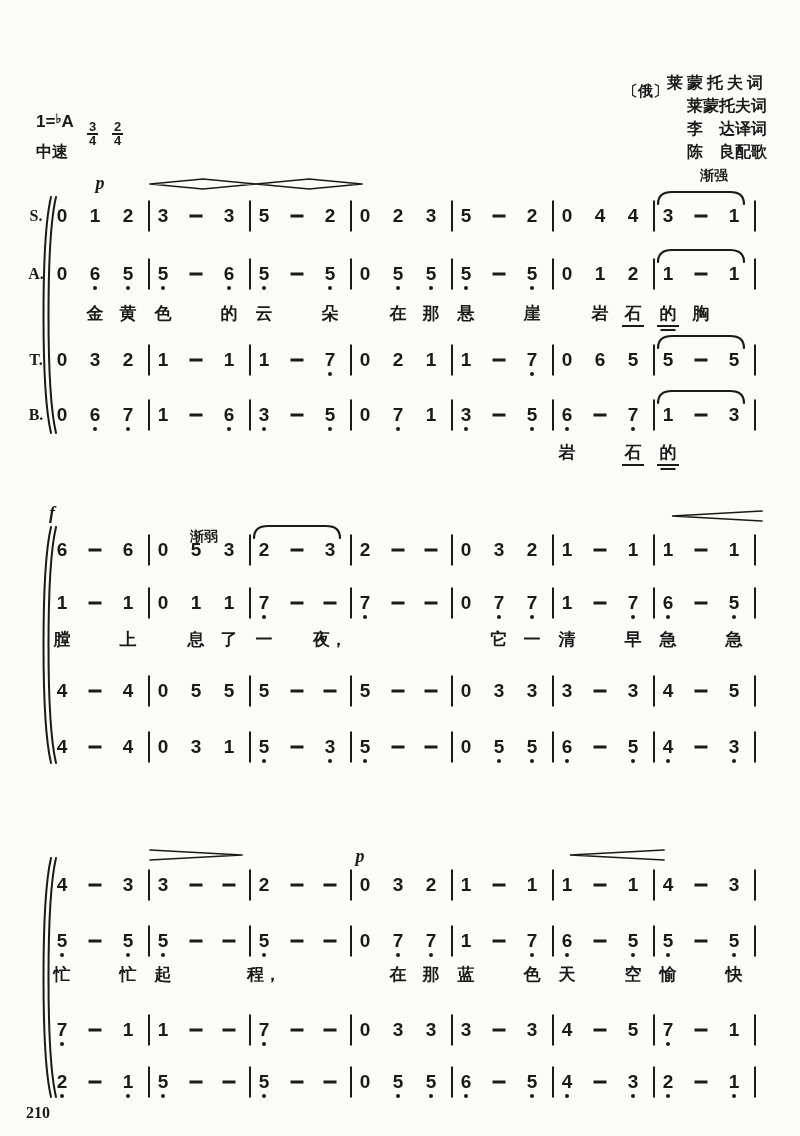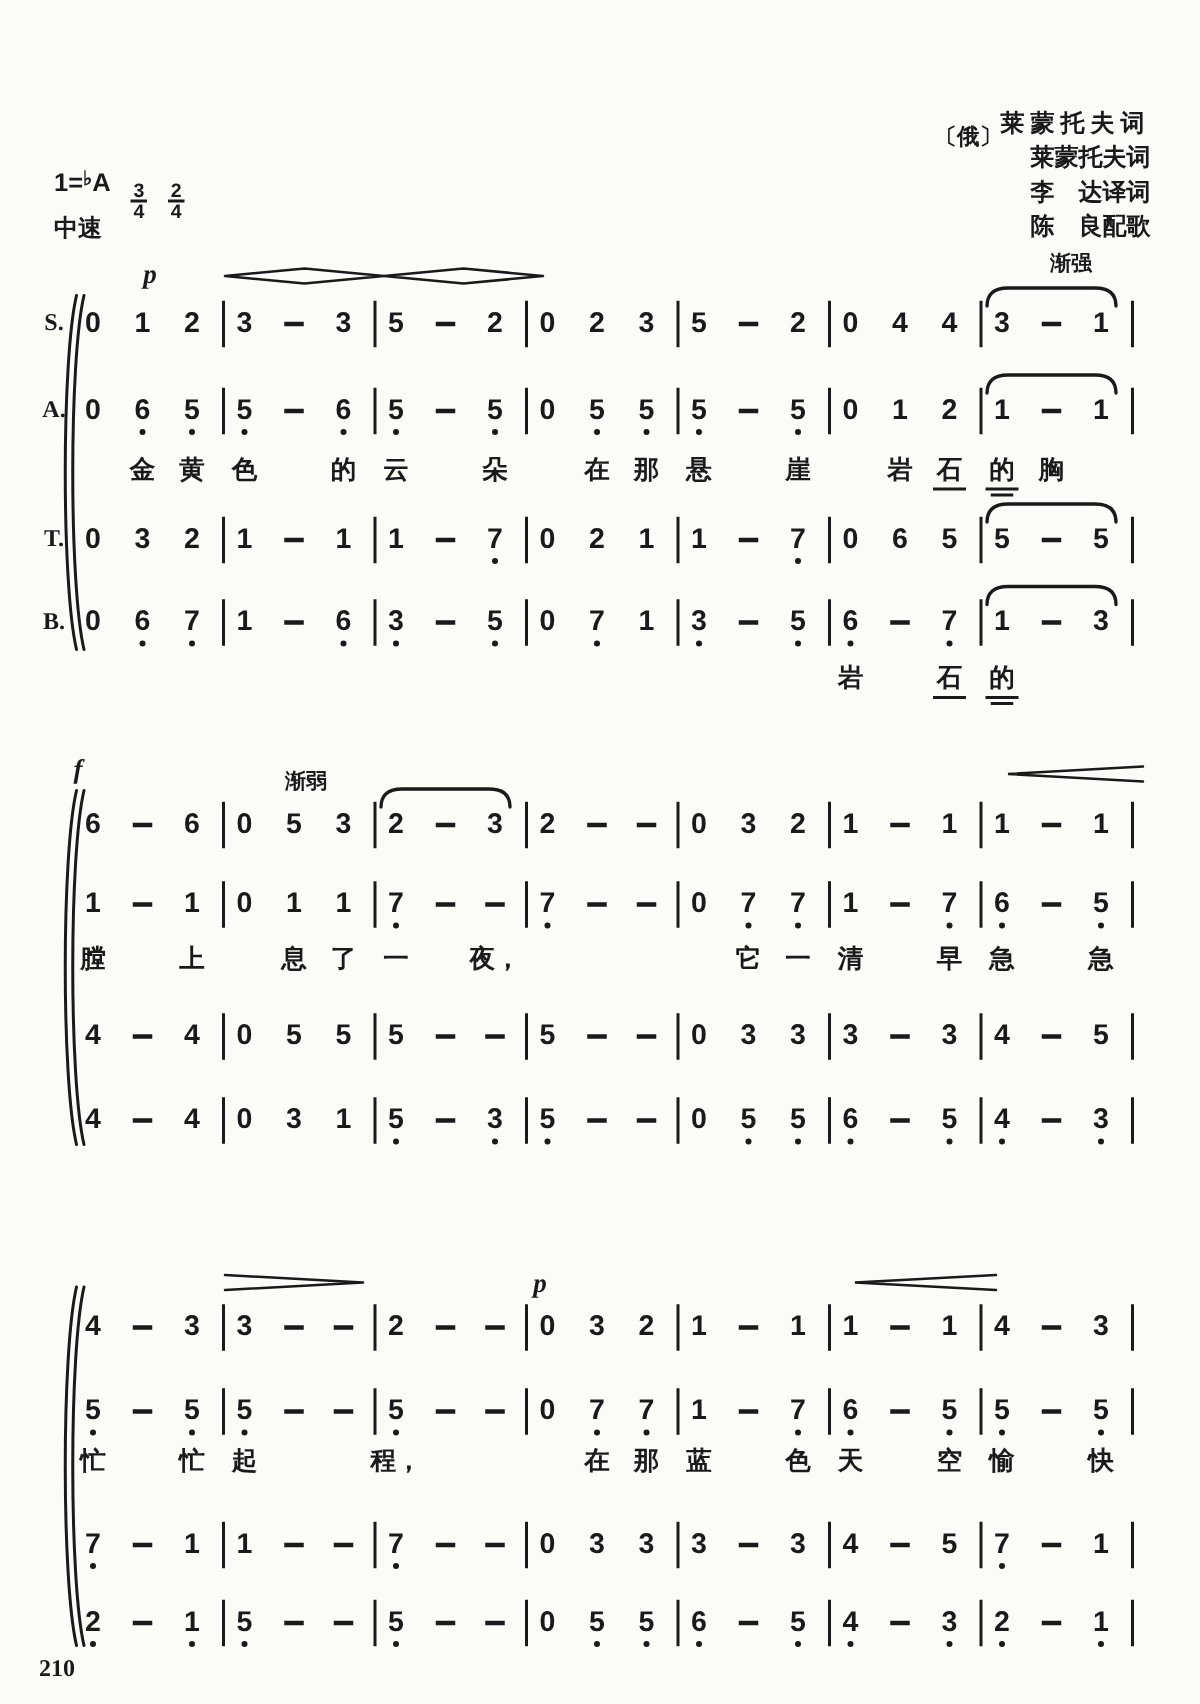--- a/index.html
+++ b/index.html
@@ -374,21 +374,21 @@
       <span class="note" style="left: 734px; top: 747px;">3</span>
       <span class="ldot" style="left: 734px; top: 761px;"></span>
       <span class="bar" style="left: 755px; top: 747px;"></span>
       <svg width="90" height="16" style="position: absolute; left: 252px; top: 523px; overflow: visible;">
         <path d="M2,15 Q2,3 16,3 L74,3 Q88,3 88,15" fill="none" stroke="#1a1a1a" stroke-width="2.2" stroke-linecap="round"></path>
       </svg>
       <svg width="90" height="16" style="position: absolute; left: 672px; top: 508px; overflow: visible;">
         <path d="M90,3 L0,8 L90,13" fill="none" stroke="#1a1a1a" stroke-width="1.7" stroke-linecap="round"></path>
       </svg>
       <span class="dynit" style="left: 52px; top: 513px;">f</span>
-      <span class="dyncn" style="left: 204px; top: 521px;">渐弱</span>
+      <span class="dyncn" style="left: 204px; top: 537px;">渐弱</span>
       <span class="lyric" style="left: 62px; top: 639px;">膛</span>
       <span class="lyric" style="left: 128px; top: 639px;">上</span>
       <span class="lyric" style="left: 196px; top: 639px;">息</span>
       <span class="lyric" style="left: 229px; top: 639px;">了</span>
       <span class="lyric" style="left: 264px; top: 639px;">一</span>
       <span class="lyric" style="left: 330px; top: 639px;">夜，</span>
       <span class="lyric" style="left: 499px; top: 639px;">它</span>
       <span class="lyric" style="left: 532px; top: 639px;">一</span>
       <span class="lyric" style="left: 567px; top: 639px;">清</span>
       <span class="lyric" style="left: 633px; top: 639px;">早</span>

